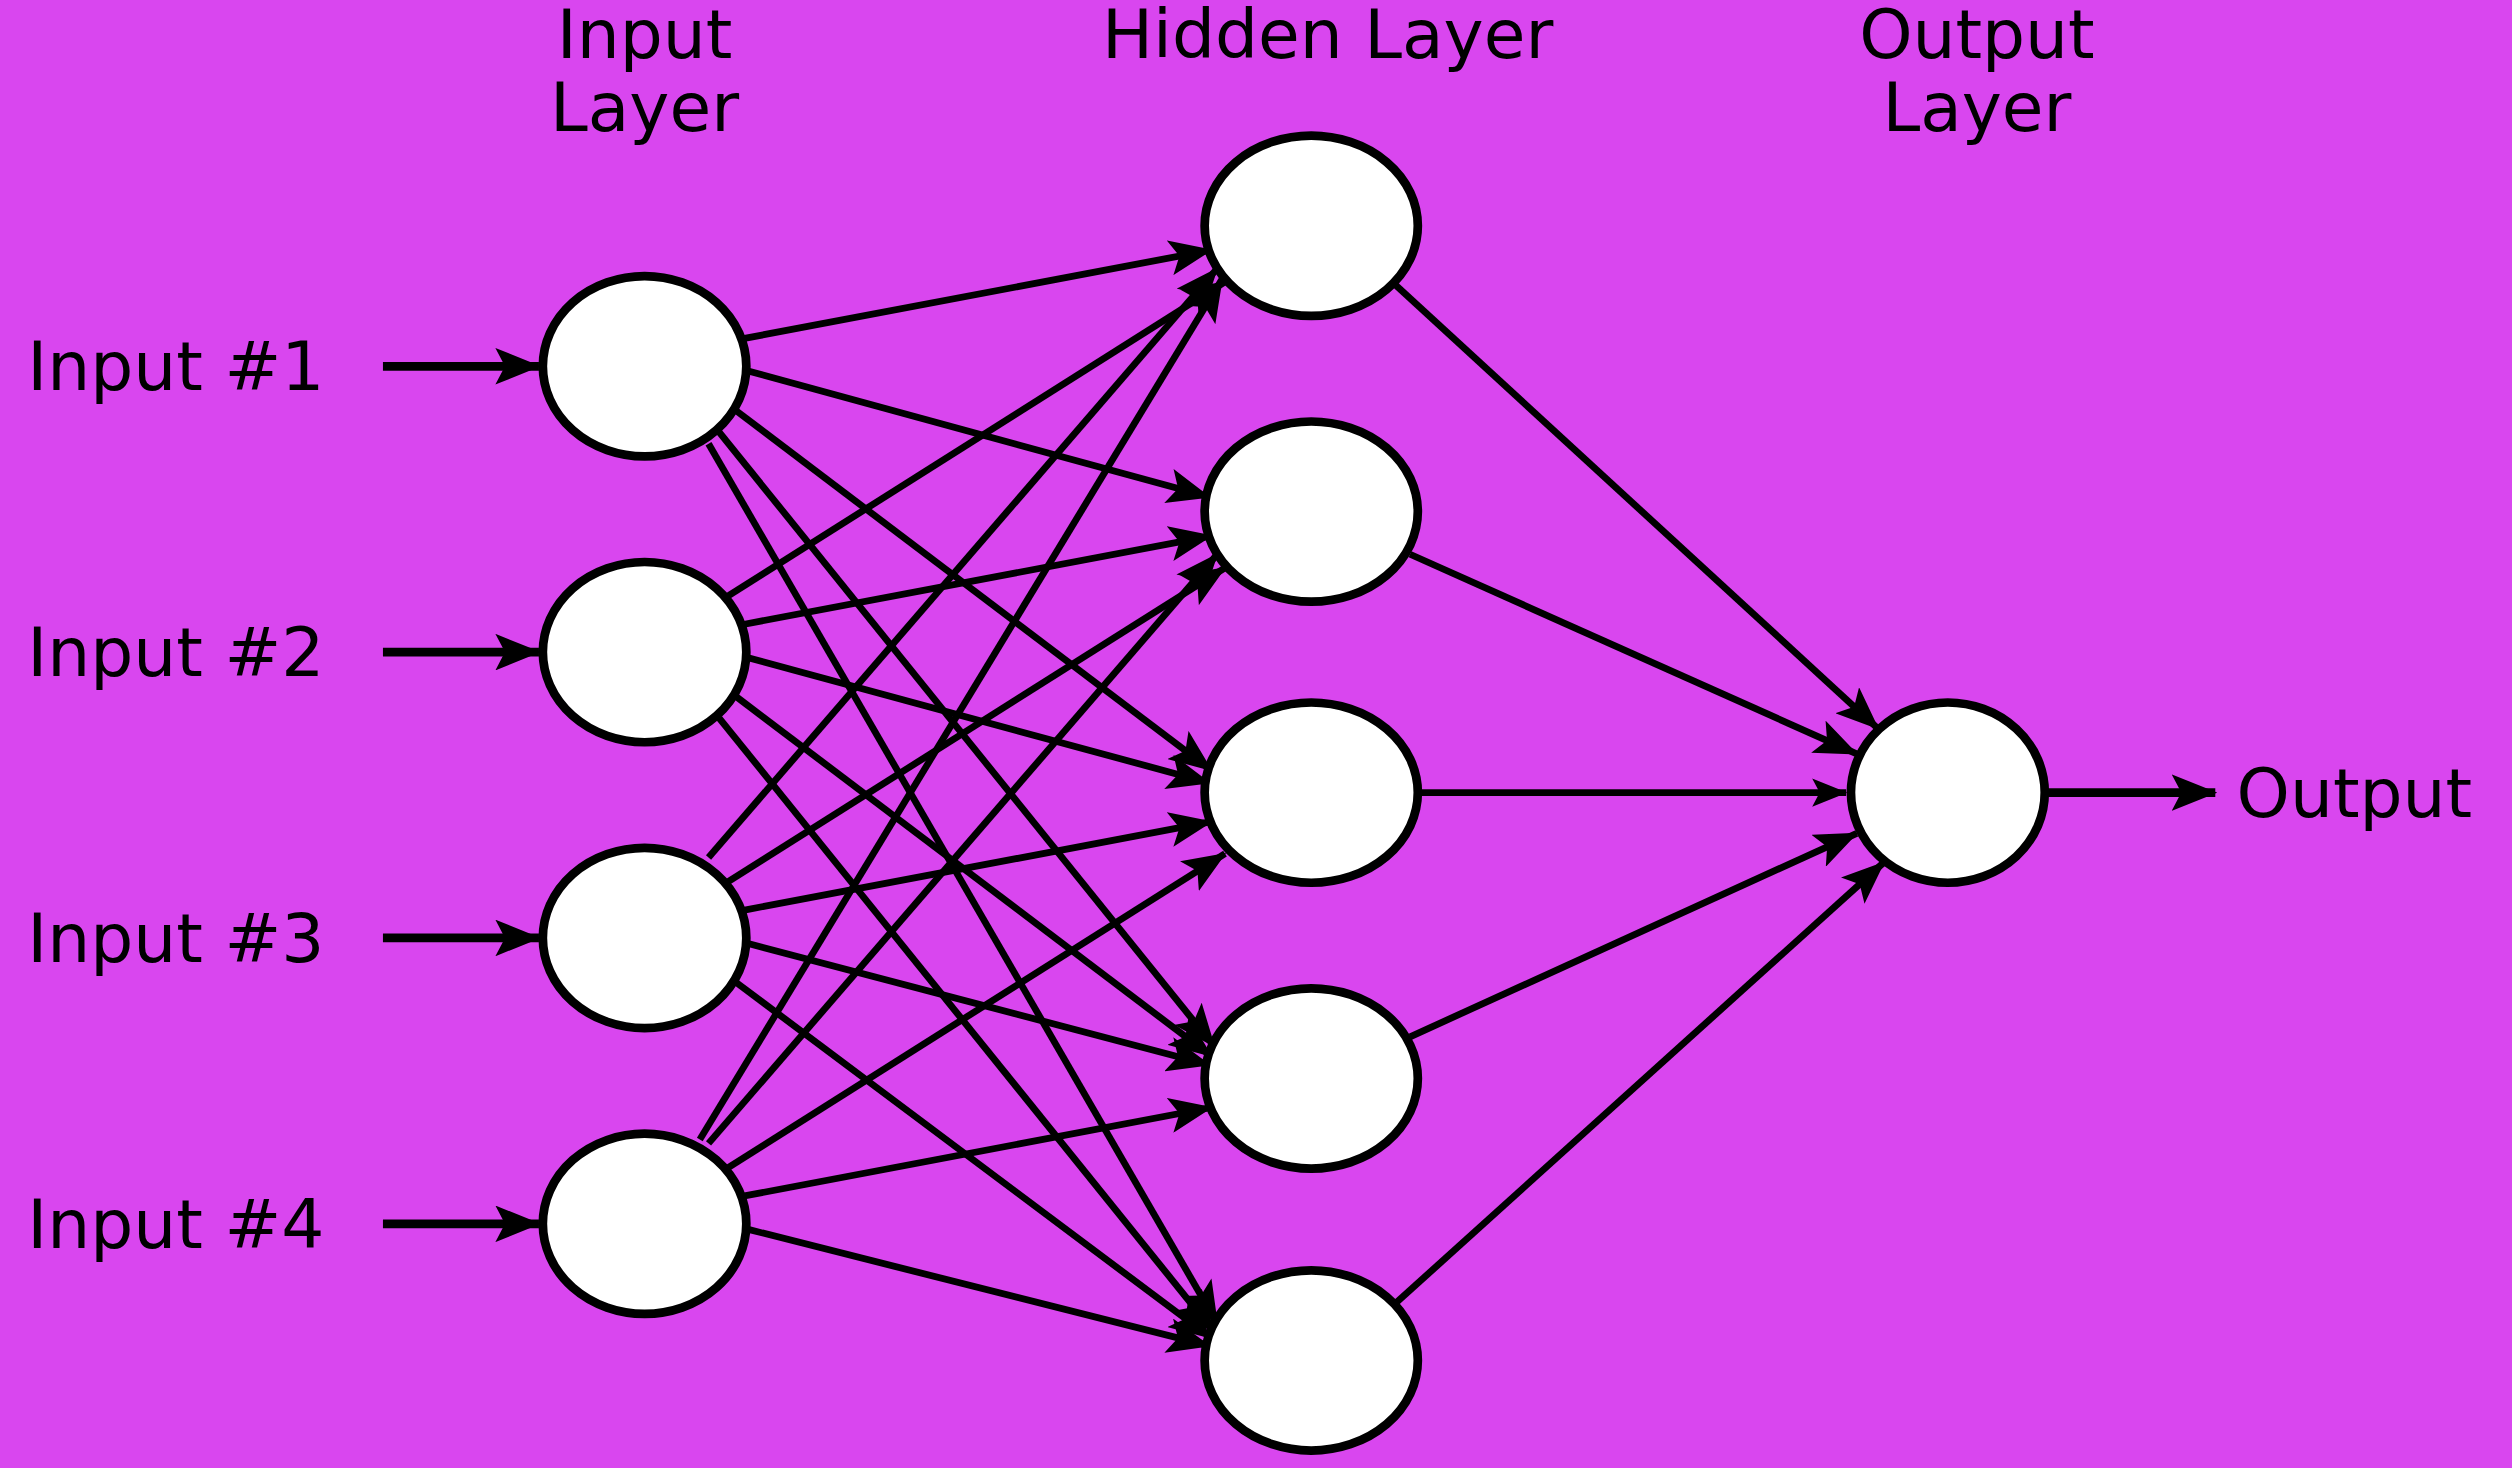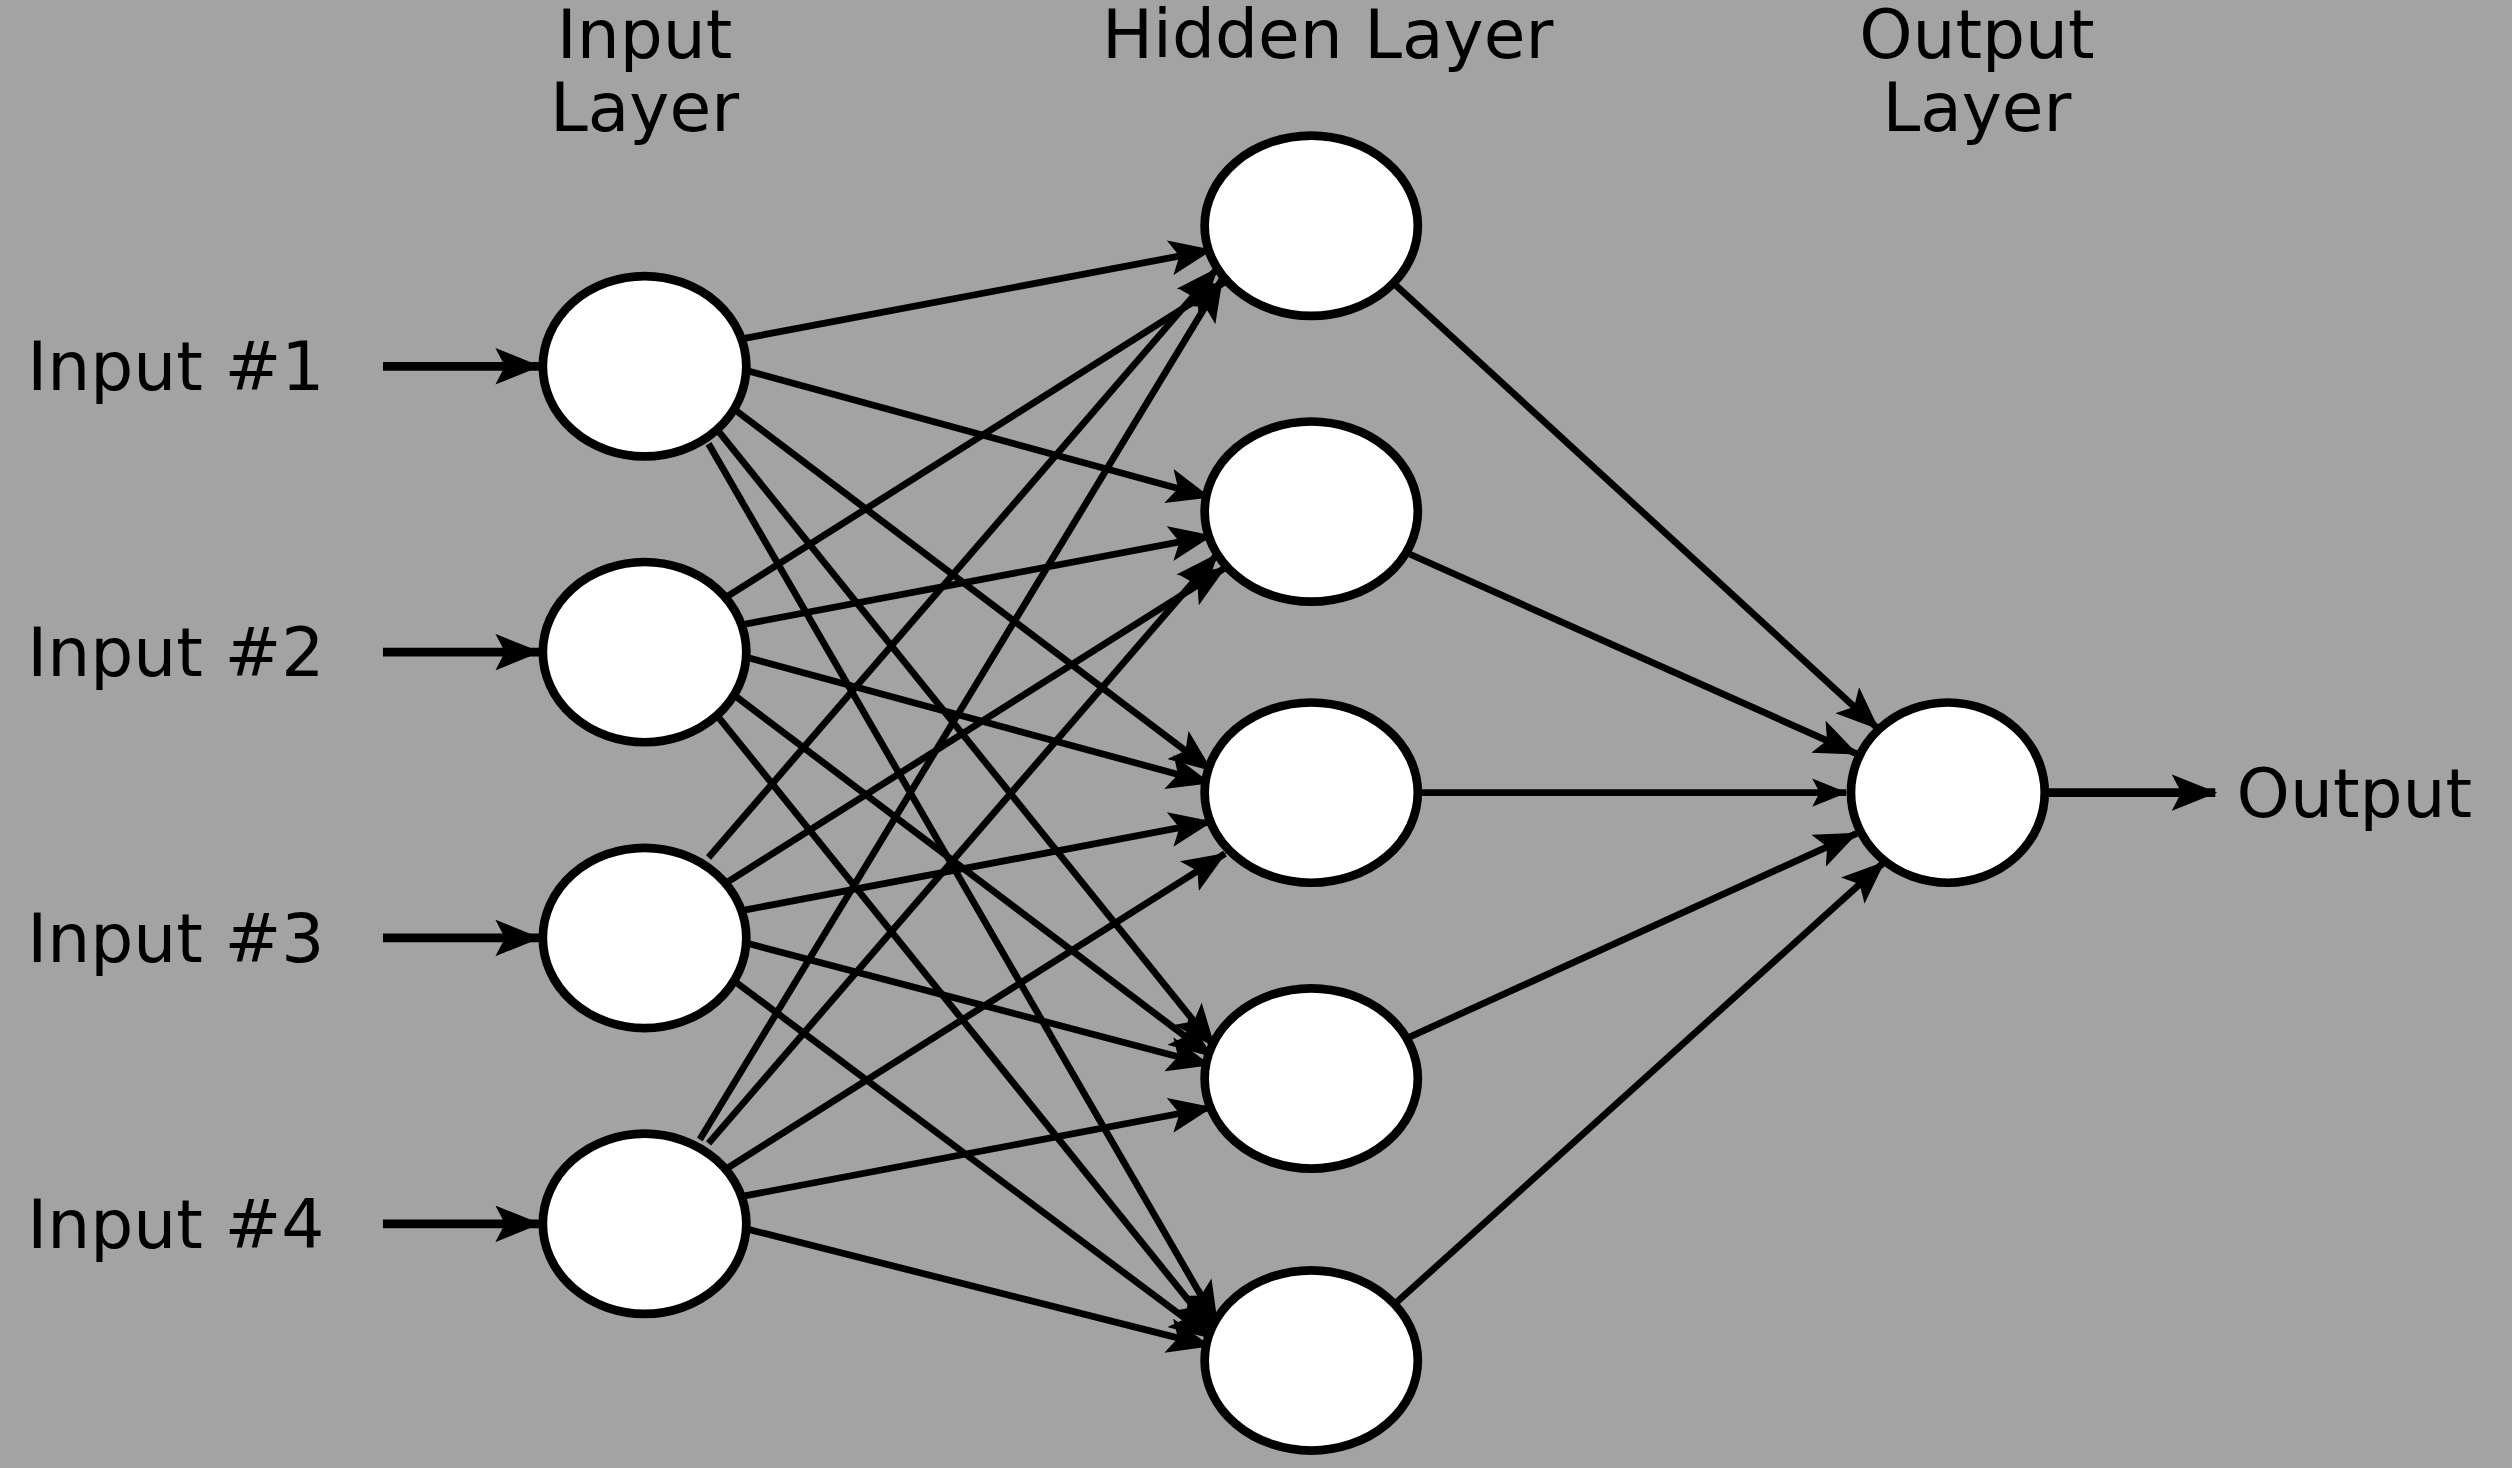--- a/index.html
+++ b/index.html
@@ -8,21 +8,21 @@
     padding: 0;
     background: #ffffff;
   }
   body {
     font-family: "DejaVu Sans", sans-serif;
   }
   #stage {
     position: relative;
     width: 2512px;
     height: 1468px;
-    background: #a3a3a3;
+    background: #d946ef;
     overflow: hidden;
   }
   #nn-svg {
     display: block;
     width: 2512px;
     height: 1468px;
   }
   .node-shape {
     fill: #ffffff;
     stroke: #000000;

